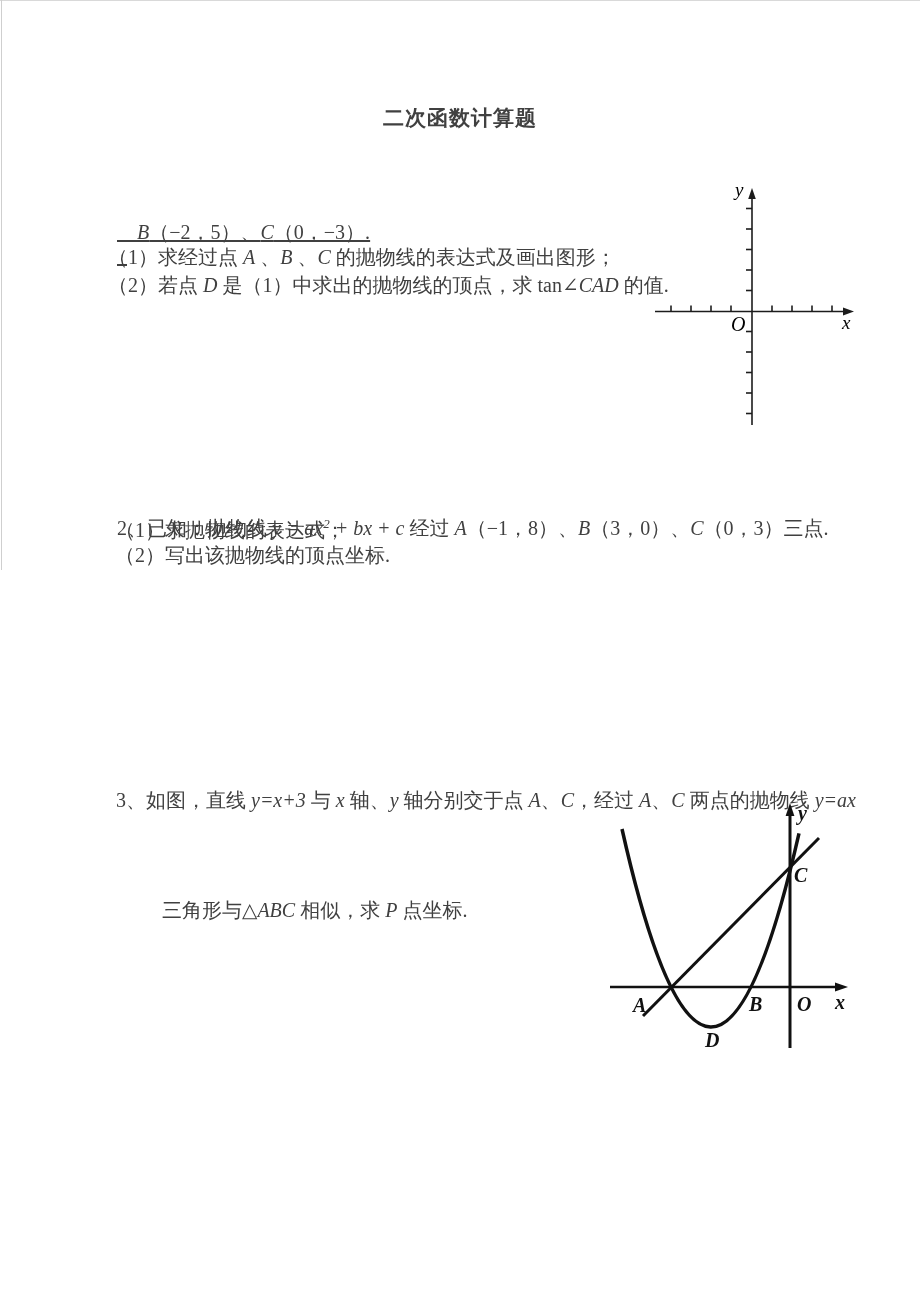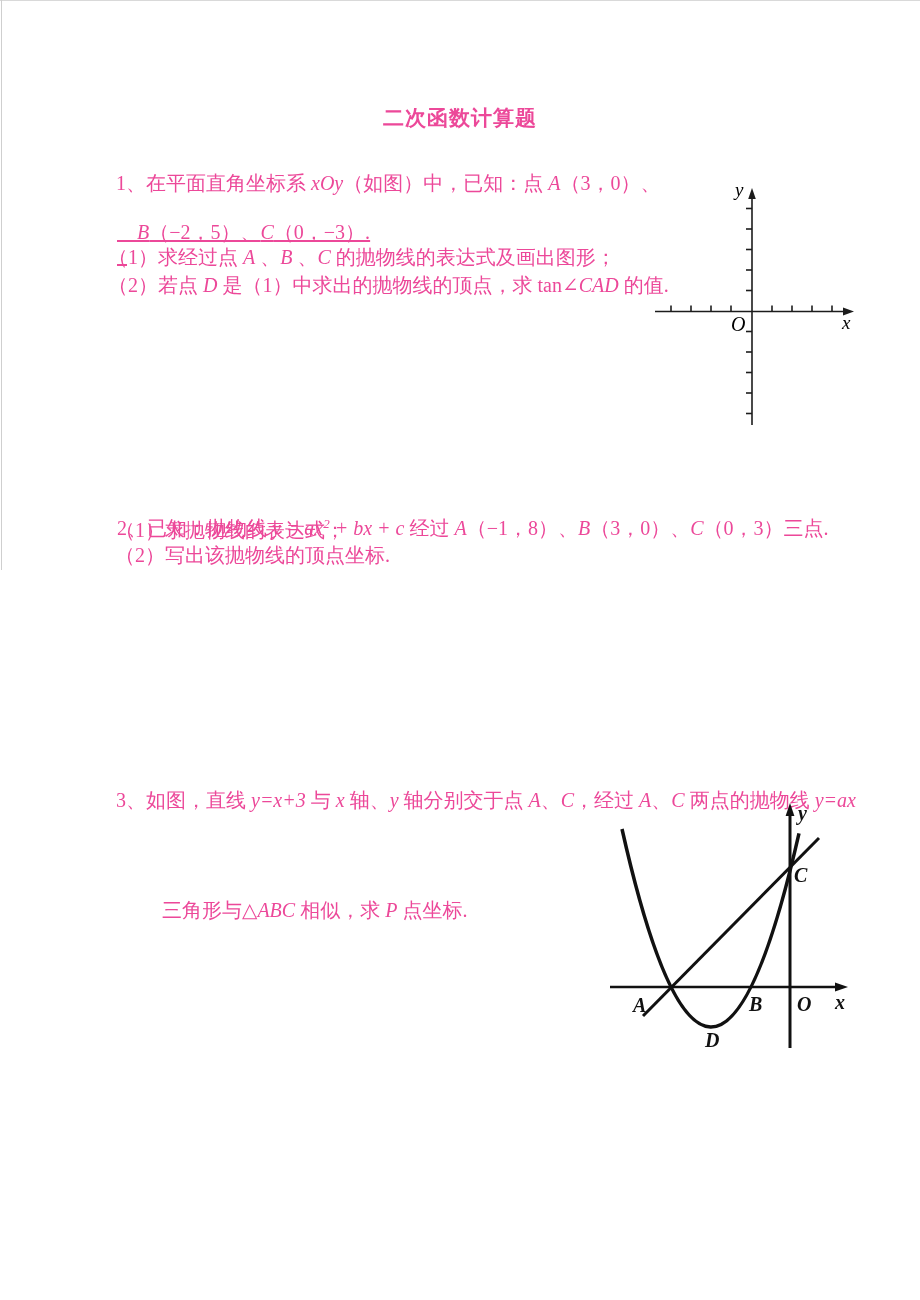--- a/index.html
+++ b/index.html
@@ -1,18 +1,18 @@
 <!DOCTYPE html>
 <html><head>
 <meta charset="utf-8">
 <style>
   html,body { margin:0; padding:0; background:#ffffff; }
   .page {
     position:relative; width:920px; height:1300px; background:#ffffff;
-    font-family:"Liberation Serif","DejaVu Serif",serif; color:#ec4899; overflow:hidden;
+    font-family:"Liberation Serif","DejaVu Serif",serif; color:#404040; overflow:hidden;
   }
   .edge-top  { position:absolute; left:0; top:0; width:920px; height:1px; background:#d9d9d9; }
   .edge-left { position:absolute; left:1px; top:0; width:1px; height:570px; background:#cfcfcf; }
   .doc-title {
     position:absolute; left:0; top:104px; width:920px; text-align:center;
     font-size:21px; font-weight:bold; letter-spacing:1px;
   }
   .line { position:absolute; font-size:20px; line-height:24px; white-space:pre; }
   .m   { font-style:italic; }
   .sup { font-size:13px; position:relative; top:-7px; }
@@ -21,23 +21,20 @@
 </style>
 </head>
 <body>
 
 <div class="page">
   <div class="edge-top"></div>
   <div class="edge-left"></div>
 
   <div class="doc-title">二次函数计算题</div>
 
-  <div class="line" style="left:96px;top:147px;">
-    <span>1、在平面直角坐标系 </span><span class="m">xOy</span><span>（如图）中，已知：点 </span><span class="m">A</span><span>（3，0）、</span>
-  </div>
   <div class="line" style="left:117px;top:196px;text-decoration:underline;">
     <span class="m">B</span><span>（−2，5）、</span><span class="m">C</span><span>（0，−3）.</span>
   </div>
   <div class="line" style="left:88px;top:221px;">
     <span>（1）求经过点 </span><span class="m">A</span><span> 、</span><span class="m">B</span><span> 、</span><span class="m">C</span><span> 的抛物线的表达式及画出图形；</span>
   </div>
   <div class="line" style="left:88px;top:249px;">
     <span>（2）若点 </span><span class="m">D</span><span> 是（1）中求出的抛物线的顶点，求 tan∠</span><span class="m">CAD</span><span> 的值.</span>
   </div>
 

